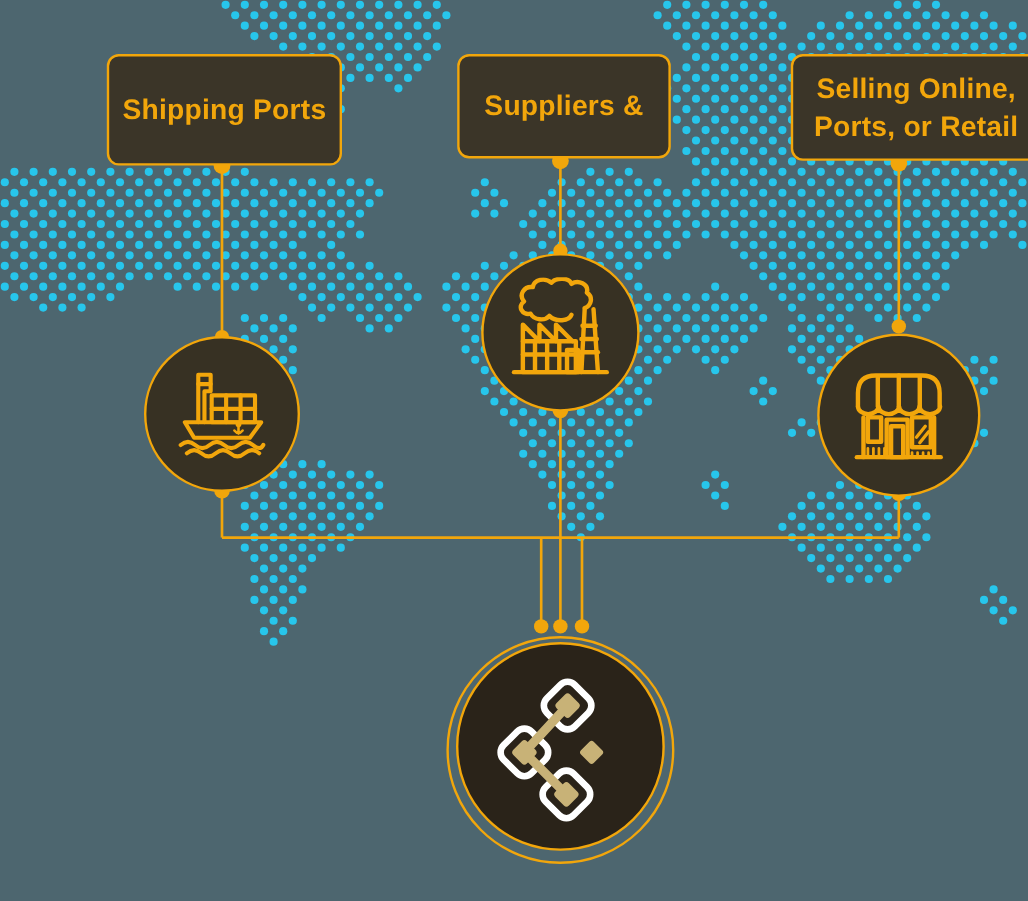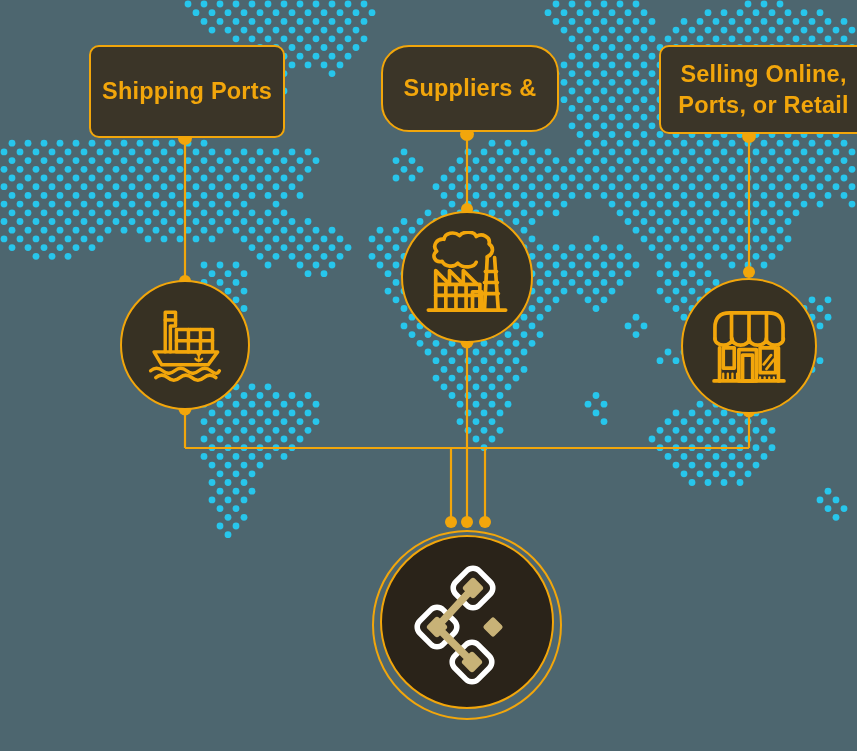--- a/index.html
+++ b/index.html
@@ -1409,21 +1409,21 @@
       <circle cx="749" cy="411" r="6.5"></circle>
       <circle cx="451" cy="522" r="6"></circle>
       <circle cx="467" cy="522" r="6"></circle>
       <circle cx="485" cy="522" r="6"></circle>
     </g>
   </svg>
 
   <div class="node-box" style="left:89px;top:45px;width:196px;height:93px;">
     <span>Shipping Ports</span>
   </div>
-  <div class="node-box" style="left:381px;top:45px;width:178px;height:87px;border-radius:28px;">
+  <div class="node-box" style="left:381px;top:45px;width:178px;height:87px;">
     <span>Suppliers &amp;</span>
   </div>
   <div class="node-box" style="left:647px;top:45px;width:209px;height:89px;margin-left:12px;">
     <span>Selling Online,</span>
     <span>Ports, or Retail</span>
   </div>
 
   <div class="node-circle" style="left:120px;top:280px;width:130px;height:130px;">
     <svg width="86" height="86" viewBox="0 0 100 100" class="icon-stroke">
       <rect x="27" y="12" width="12" height="9"></rect>

